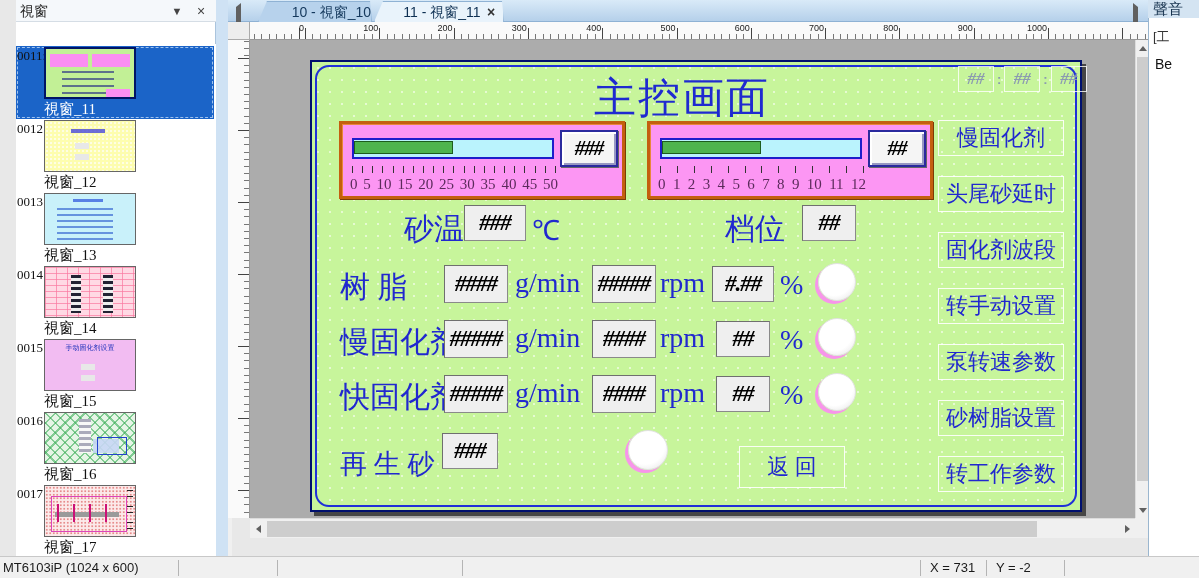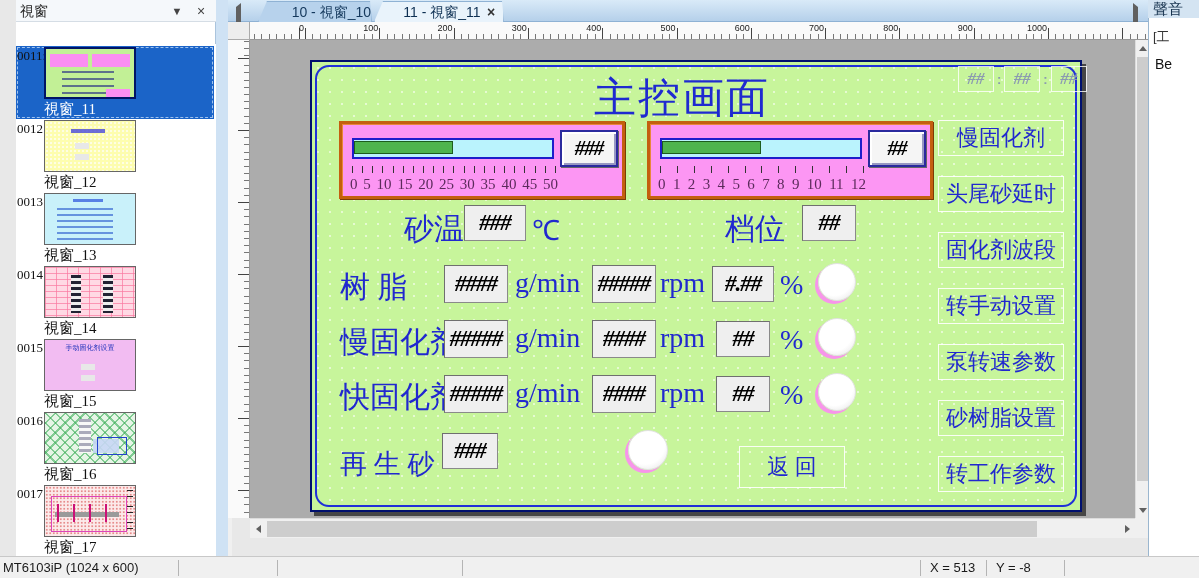--- a/index.html
+++ b/index.html
@@ -456,17 +456,17 @@
 <div class="abs" id="rp-title">聲音</div>
 <div class="abs" id="rp-line1">[工</div>
 <div class="abs" id="rp-line2">Be</div>
 
 <div class="abs" id="status-bar">
   <div class="st-text" style="left:3px">MT6103iP (1024 x 600)</div>
   <div class="st-sep" style="left:178px"></div>
   <div class="st-sep" style="left:277px"></div>
   <div class="st-sep" style="left:462px"></div>
   <div class="st-sep" style="left:920px"></div>
-  <div class="st-text" style="left:930px">X = 513</div>
+  <div class="st-text" style="left:930px">X = 731</div>
   <div class="st-sep" style="left:986px"></div>
-  <div class="st-text" style="left:996px">Y = -8</div>
+  <div class="st-text" style="left:996px">Y = -2</div>
   <div class="st-sep" style="left:1064px"></div>
 </div>
 
 </body></html>

